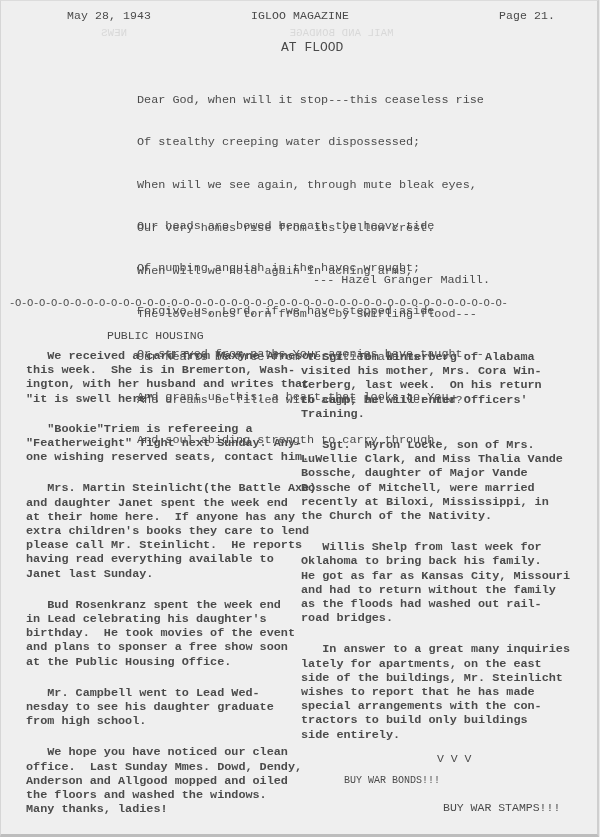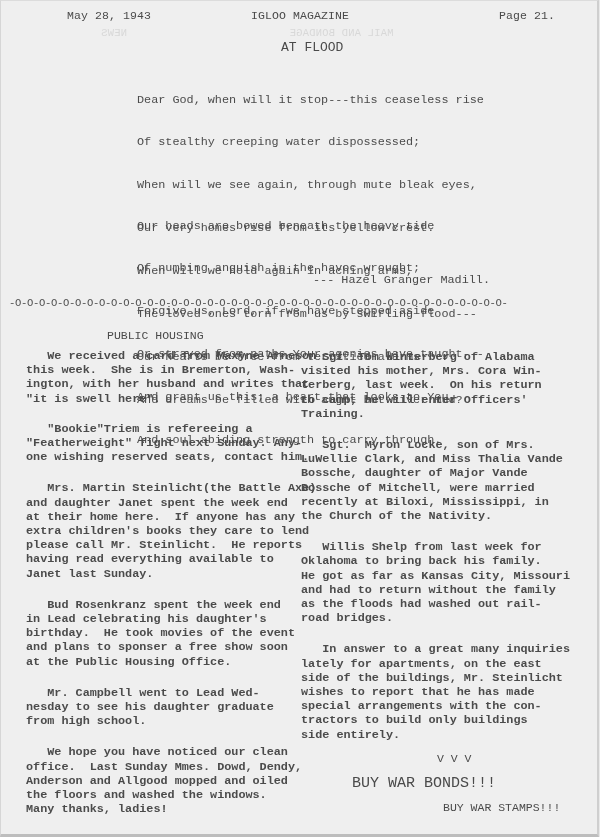--- a/index.html
+++ b/index.html
@@ -40,21 +40,21 @@
     position: absolute; top: 296px; left: 8px; font-size: 10.6px;
     white-space: pre; letter-spacing: -0.35px; color: #555;
   }
   .col { position: absolute; font-size: 11.8px; line-height: 14.2px; color: #4b4b4b; }
   .col p { margin: 0; white-space: pre; font-weight: bold; }
   .col .gap { height: 14px; }
   .left-col { left: 25px; top: 327px; }
   .right-col { left: 320px; top: 349px; }
   .section-head { position: absolute; top: 328px; left: 106px; font-size: 11.5px; }
   .vvv { position: absolute; top: 751px; left: 436px; font-size: 11.5px; }
-  .bonds { position: absolute; top: 774px; left: 343px; font-size: 15px; margin-left: 8px; }
+  .bonds { position: absolute; top: 774px; left: 343px; font-size: 10px; }
   .stamps { position: absolute; top: 800px; left: 442px; font-size: 11.5px; }
 </style>
 </head>
 <body>
 
 <div class="page">
 
   <div class="ghost" style="top:26px;left:100px;">MAIL AND BONDAGE                         NEWS</div>
 
   <div class="hdr hdr-left">May 28, 1943</div>

